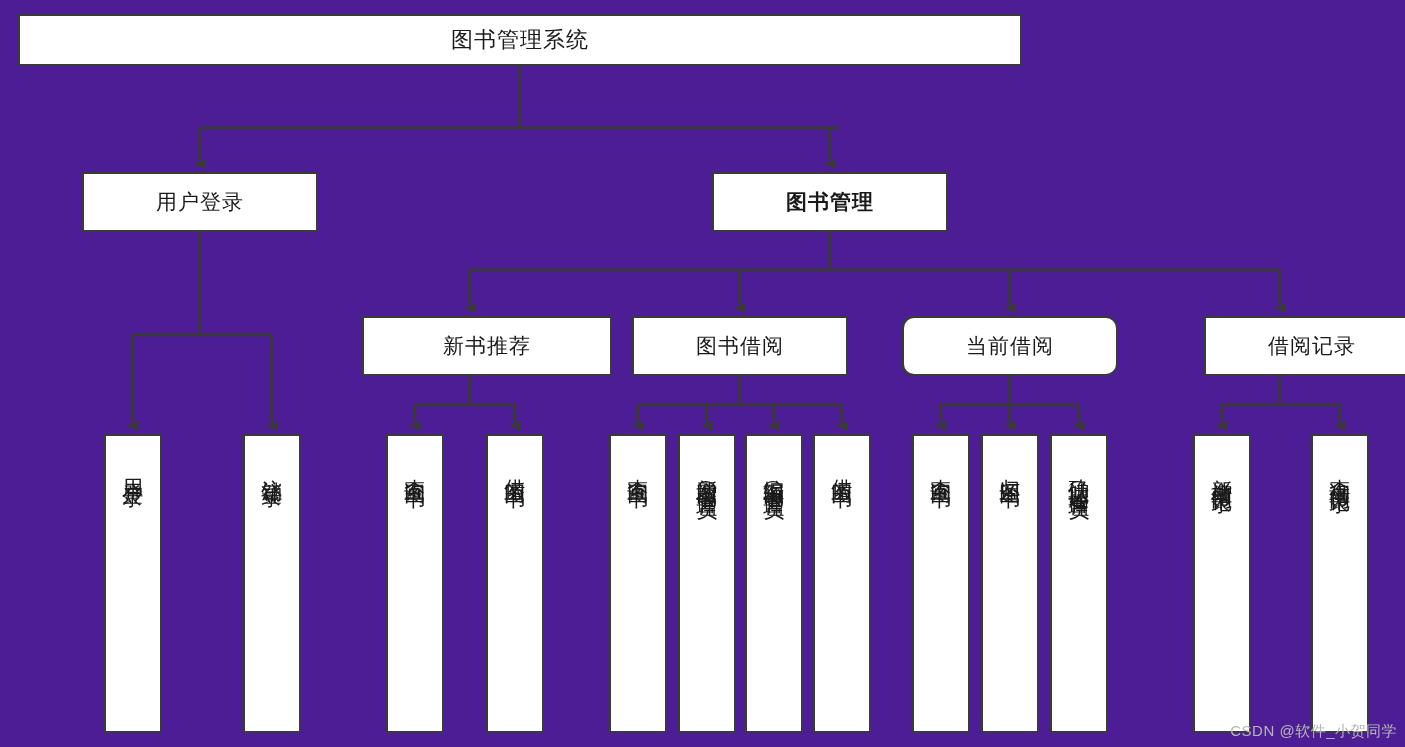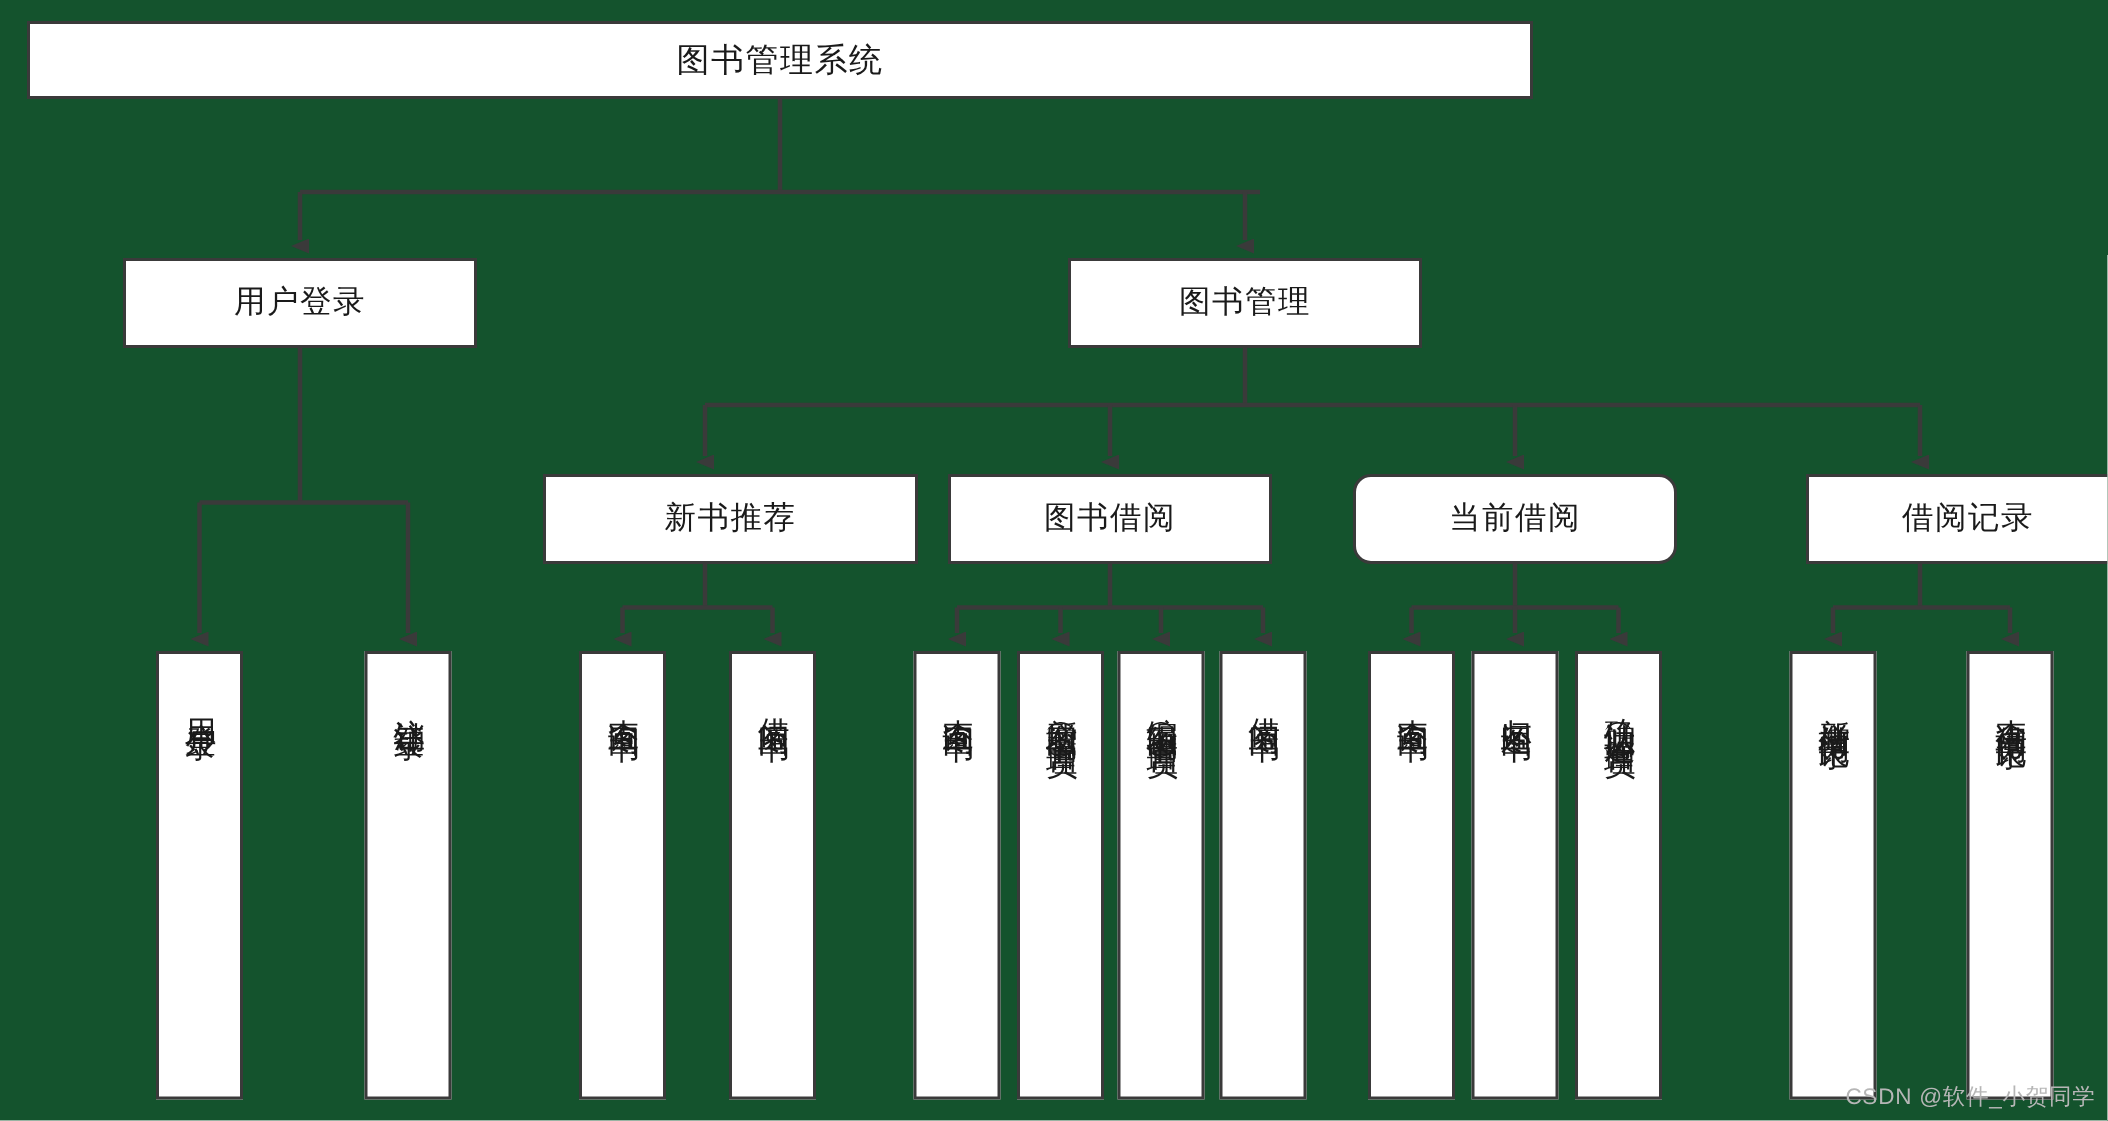--- a/index.html
+++ b/index.html
@@ -8,21 +8,21 @@
     padding: 0;
     background: #ffffff;
   }
   body {
     font-family: "Liberation Sans", "DejaVu Sans", sans-serif;
   }
   #canvas {
     position: relative;
     width: 1405px;
     height: 747px;
-    background: #14532d;
+    background: #4c1d95;
     overflow: hidden;
   }
   #edges {
     position: absolute;
     left: 0;
     top: 0;
     width: 1405px;
     height: 747px;
     pointer-events: none;
   }
@@ -123,21 +123,21 @@
     </g>
   </svg>
 
   <div class="node node-h node-root" style="left:18px; top:14px; width:1004px; height:52px;">
     <span>图书管理系统</span>
   </div>
 
   <div class="node node-h" style="left:82px; top:172px; width:236px; height:60px;">
     <span>用户登录</span>
   </div>
-  <div class="node node-h" style="left:712px; top:172px; width:236px; height:60px;">
+  <div class="node node-h" style="left:712px; top:172px; width:236px; height:60px;font-weight:bold;">
     <span>图书管理</span>
   </div>
 
   <div class="node node-h" style="left:362px; top:316px; width:250px; height:60px;">
     <span>新书推荐</span>
   </div>
   <div class="node node-h" style="left:632px; top:316px; width:216px; height:60px;">
     <span>图书借阅</span>
   </div>
   <div class="node node-h" style="left:902px; top:316px; width:216px; height:60px;border-radius:12px;">

